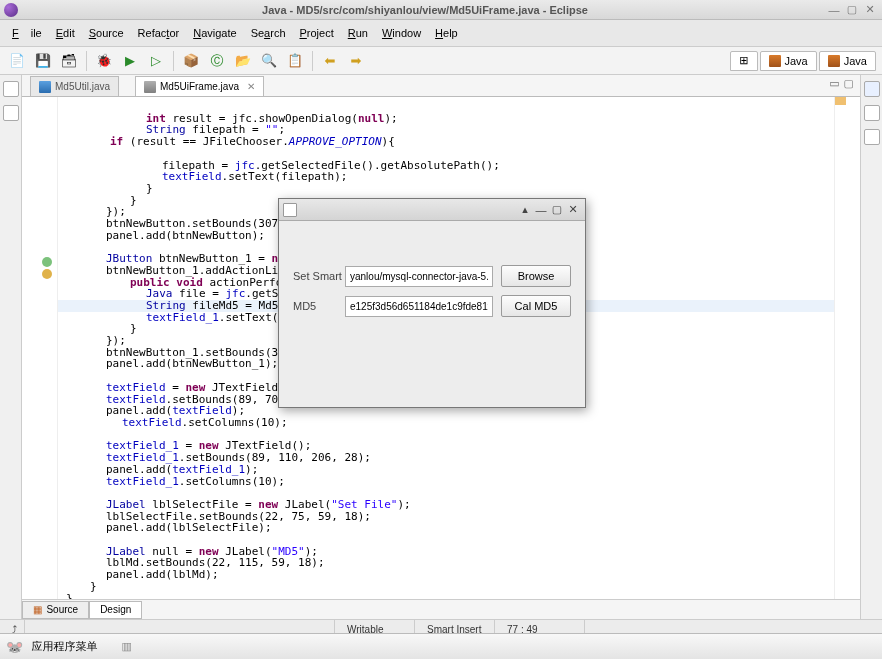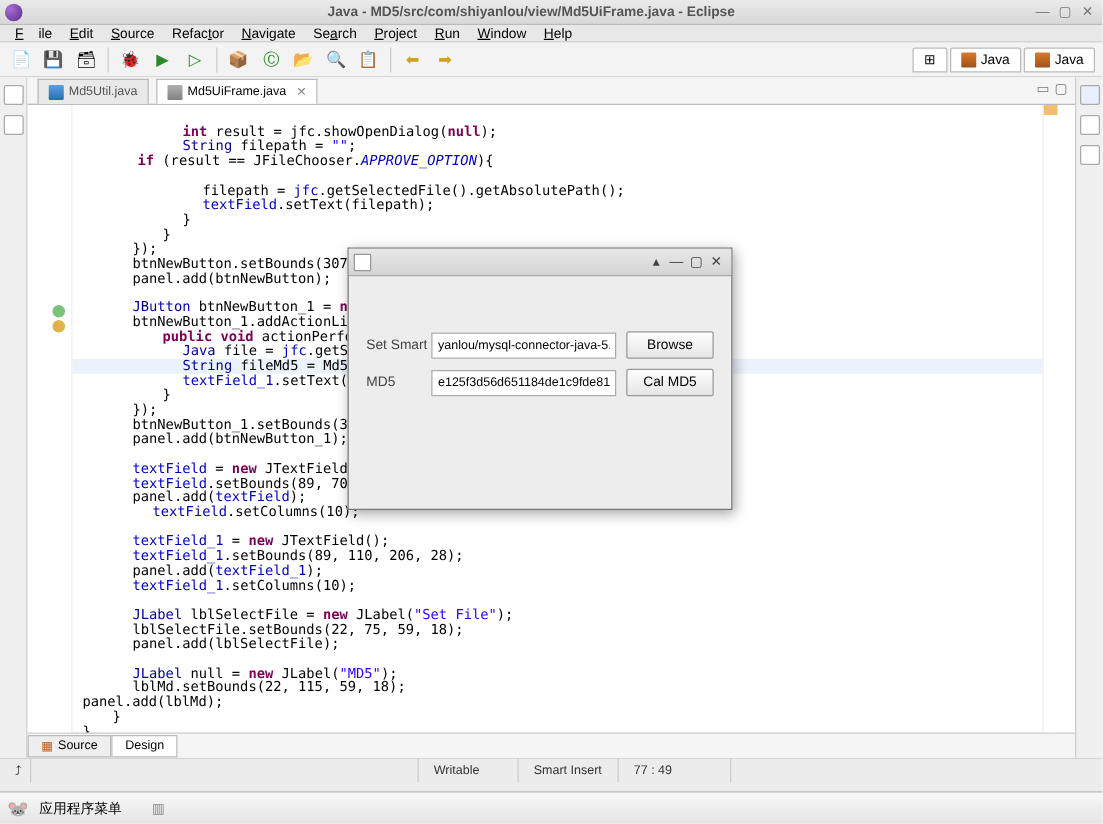--- a/index.html
+++ b/index.html
@@ -2,36 +2,36 @@
 <html><head>
 <meta charset="utf-8">
 <style>
 * { box-sizing: border-box; margin: 0; padding: 0; }
 body { font-family: "Segoe UI", Tahoma, sans-serif; font-size: 11px; background: #ececec; width: 882px; height: 659px; position: relative; overflow: hidden; }
 .titlebar { height: 20px; background: linear-gradient(#eaeaea,#d8d8d8); display: flex; align-items: center; padding: 0 4px; border-bottom: 1px solid #bbb; }
 .titlebar .ico { width: 14px; height: 14px; border-radius: 50%; background: radial-gradient(circle at 30% 30%,#a96cd8,#5a2d87); margin-right: 6px; }
 .titlebar .ttl { flex: 1; text-align: center; color: #555; font-size: 11px; font-weight: bold; }
 .wincontrols { display: flex; gap: 2px; }
 .wincontrols span { width: 16px; height: 14px; display: inline-flex; align-items: center; justify-content: center; color: #777; cursor: pointer; font-size: 11px; }
-.menubar { height: 14px; background: #e8e8e8; display: flex; align-items: center; padding: 0 6px; gap: 2px; border-bottom: 1px solid #ccc; }
+.menubar { height: 27px; background: #e8e8e8; display: flex; align-items: center; padding: 0 6px; gap: 2px; border-bottom: 1px solid #ccc; }
 .menubar span { padding: 2px 6px; cursor: pointer; }
 .menubar span u { text-decoration: underline; }
 .toolbar { height: 28px; background: #f3f3f3; display: flex; align-items: center; padding: 0 6px; gap: 4px; border-bottom: 1px solid #ccc; position: relative; }
 .tbtn { width: 22px; height: 22px; display: inline-flex; align-items: center; justify-content: center; border: 1px solid transparent; border-radius: 2px; cursor: pointer; font-size: 13px; }
 .tsep { width: 1px; height: 20px; background: #ccc; margin: 0 2px; }
 .persp { position: absolute; right: 6px; display: flex; gap: 2px; }
 .persp .pbtn { height: 20px; padding: 0 8px; background: #fff; border: 1px solid #bbb; border-radius: 2px 2px 0 0; display: inline-flex; align-items: center; gap: 4px; cursor: pointer; }
 .coffee { width: 12px; height: 12px; background: linear-gradient(#d97a2a,#a0521a); border-radius: 1px; display: inline-block; }
 .workarea { position: relative; height: 544px; background: #fff; display: flex; }
 .vleft { width: 22px; background: #f0f0f0; border-right: 1px solid #ccc; display: flex; flex-direction: column; align-items: center; padding-top: 6px; gap: 8px; }
 .vright { width: 22px; background: #f0f0f0; border-left: 1px solid #ccc; display: flex; flex-direction: column; align-items: center; padding-top: 6px; gap: 8px; }
 .vicon { width: 16px; height: 16px; border: 1px solid #aaa; border-radius: 2px; background: #fff; cursor: pointer; }
 .editor { flex: 1; display: flex; flex-direction: column; }
 .tabs { height: 22px; background: #f5f5f5; border-bottom: 1px solid #bbb; display: flex; align-items: flex-end; padding-left: 8px; position: relative; }
-.tab { height: 20px; padding: 0 8px; background: #fff; border: 1px solid #bbb; border-bottom: none; margin-right: 6px; display: inline-flex; align-items: center; gap: 4px; font-size: 10px; cursor: pointer; }
+.tab { height: 20px; padding: 0 8px; background: #fff; border: 1px solid #bbb; border-bottom: none; margin-right: 16px; display: inline-flex; align-items: center; gap: 4px; font-size: 10px; cursor: pointer; }
 .tab.inactive { background: #e9e9e9; color: #555; }
 .tab .jico { width: 12px; height: 12px; background: linear-gradient(#5aa0e0,#2a6db0); border-radius: 1px; }
 .tab .jicog { width: 12px; height: 12px; background: linear-gradient(#b0b0b0,#808080); border-radius: 1px; }
 .tab .cls { color: #888; cursor: pointer; margin-left: 4px; }
 .tabs .tctrls { position: absolute; right: 6px; top: 2px; display: flex; gap: 4px; color: #777; }
 .code { flex: 1; position: relative; overflow: hidden; font-family: Consolas, monospace; font-size: 11px; line-height: 11.7px; }
 .gutter { position: absolute; left: 0; top: 0; width: 36px; height: 100%; background: #fff; border-right: 1px solid #eee; }
 .gutter .mark { position: absolute; left: 20px; width: 10px; height: 10px; border-radius: 50%; }
 .gutter .m1 { top: 160px; background: #7cc27c; }
 .gutter .m2 { top: 172px; background: #e0b24a; }
@@ -182,21 +182,21 @@
 <span style="margin-left:40px"><span class="fld">textField_1</span><span>.setBounds(89, 110, 206, 28);</span></span>
 <span style="margin-left:40px"><span>panel.add(</span><span class="fld">textField_1</span><span>);</span></span>
 <span style="margin-left:40px"><span class="fld">textField_1</span><span>.setColumns(10);</span></span>
 <span></span>
 <span style="margin-left:40px"><span class="kw2">JLabel</span><span> lblSelectFile = </span><span class="kw1">new</span><span> JLabel(</span><span class="str">"Set File"</span><span>);</span></span>
 <span style="margin-left:40px"><span>lblSelectFile.setBounds(22, 75, 59, 18);</span></span>
 <span style="margin-left:40px"><span>panel.add(lblSelectFile);</span></span>
 <span></span>
 <span style="margin-left:40px"><span class="kw2">JLabel</span><span> null = </span><span class="kw1">new</span><span> JLabel(</span><span class="str">"MD5"</span><span>);</span></span>
 <span style="margin-left:40px"><span>lblMd.setBounds(22, 115, 59, 18);</span></span>
-<span style=""><span>panel.add(lblMd);</span></span>
+<span style="margin-left:40px"><span>panel.add(lblMd);</span></span>
 <span style="margin-left:24px"><span>}</span></span>
 <span><span>}</span></span>
       </div>
     </div>
 
     <div class="editor-footer">
       <span class="eftab">
           <span style="color:#c06020">▦</span>
           <span>Source</span>
         </span>

